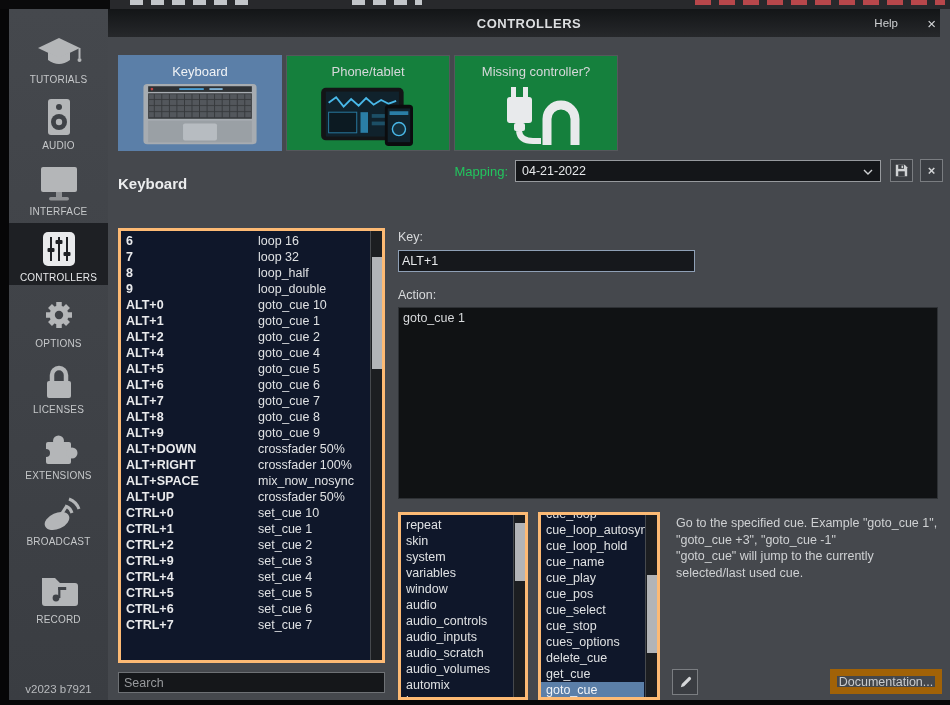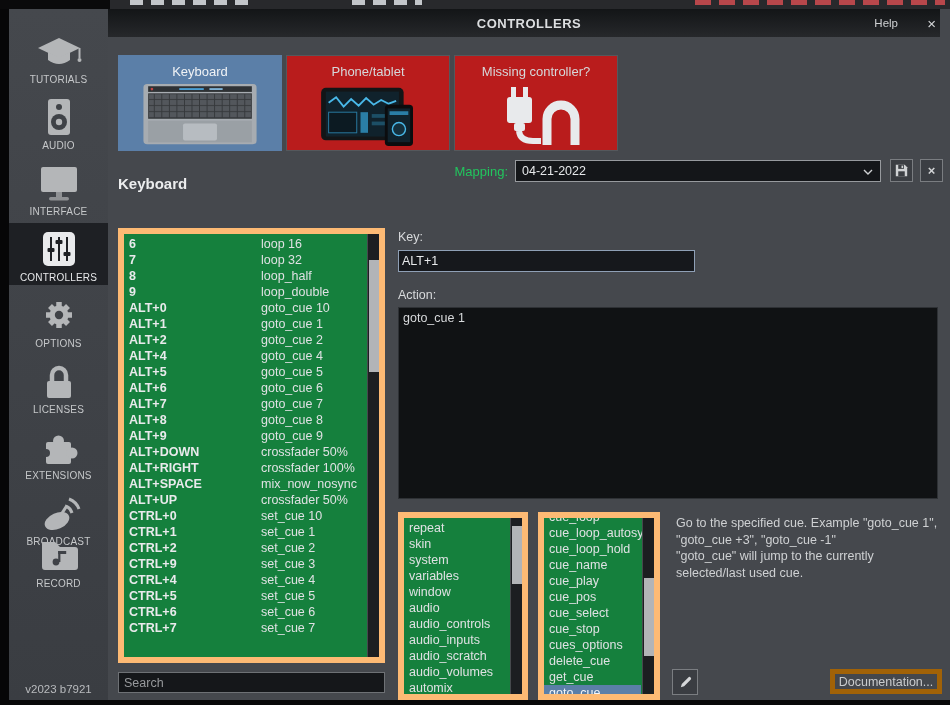--- a/index.html
+++ b/index.html
@@ -31,21 +31,21 @@
   #main { left:108px; top:9px; width:842px; height:691px; background:#45484d; }
 
   #titlebar { left:10px; top:4px; width:832px; height:28px;
     background:linear-gradient(#131517,#26282b); display:flex; align-items:center; }
   #title { position:absolute; left:0; width:100%; text-align:center; font-weight:bold;
     font-size:13px; letter-spacing:.5px; color:#dcdee0; }
   #help-btn { position:absolute; right:52px; font-size:11.5px; color:#cfd1d3; cursor:pointer; }
   #close-btn { position:absolute; right:14px; font-size:15px; color:#d4d6d8; cursor:pointer; line-height:1; }
 
   
-  .card { top:46px; width:164px; height:96px; background:#b91c1c; border:1px solid #55585c;
+  .card { top:46px; width:164px; height:96px; background:#15803d; border:1px solid #55585c;
     display:flex; flex-direction:column; align-items:center; cursor:pointer; }
   .card .card-label { font-size:13px; color:#d6d8da; margin-top:8px; }
   .card.selected { background:#5b7fa8; border-color:#5b7fa8; }
   .card.selected .card-label { color:#f0f3f6; }
   .card .art { flex:1; display:flex; align-items:center; justify-content:center; }
 
   
   #mapping-label { left:300px; top:155px; width:100px; text-align:right; font-size:13px; color:#22c55e; }
   #mapping-select { left:407px; top:151px; width:366px; height:22px; background:#141619;
     border:1px solid #979a9e; color:#e6e8ea; font-size:12.5px; line-height:20px;
@@ -53,21 +53,21 @@
   #mapping-select svg { position:absolute; right:7px; top:8px; }
   .sq-btn { top:150px; width:23px; height:23px; background:#3b3e43; border:1px solid #7a7d81;
     display:flex; align-items:center; justify-content:center; cursor:pointer;
     color:#d2d4d6; font-size:13px; font-weight:bold; }
   #mapping-save { left:782px; }
   #mapping-close { left:812px; }
 
   #section-title { left:10px; top:166px; font-size:15px; font-weight:bold; color:#ecedee; }
 
   
-  .listbox { background:#15803d; border:6px solid #fdba74; overflow:hidden; }
+  .listbox { background:#0f172a; border:3px solid #fdba74; overflow:hidden; }
   #key-list-box { left:10px; top:219px; width:267px; height:435px; }
   .rows { position:relative; }
   .row, .krow { font-size:12.5px; line-height:16px; color:#dfe1e3; white-space:nowrap;
     padding-left:5px; margin-right:13px; cursor:default; }
   .krow .k { display:inline-block; width:132px; font-weight:bold; color:#e9eaec; }
   .row.selected { background:#5b7fa8; color:#f2f4f7; }
 
   .vscroll { position:absolute; top:0; right:0; width:12px; height:100%;
     background:#1c1e21; border-left:1px solid #46494d; }
   .vthumb { position:absolute; left:1px; width:10px; background:#b2b4b7; }
@@ -87,21 +87,21 @@
 
   #category-list-box { left:290px; top:503px; width:130px; height:188px; }
   #action-list-box { left:430px; top:503px; width:122px; height:188px; }
 
   #help-text { left:568px; top:506px; width:268px; font-size:12.5px; line-height:1.33;
     color:#cfd1d3; white-space:pre-line; }
 
   #pencil-btn { left:564px; top:660px; width:26px; height:26px; background:#3a3d42;
     border:1px solid #7a7d81; display:flex; align-items:center; justify-content:center; cursor:pointer; }
   #doc-btn { left:722px; top:660px; width:112px; height:25px; background:#44474c;
-    border:5px solid #a16207; color:#caccce; font-size:12.5px; display:flex;
+    border:7px solid #a16207; color:#caccce; font-size:12.5px; display:flex;
     align-items:center; justify-content:center; cursor:pointer; }
 </style>
 </head>
 <body>
 
 <div id="top-strip" class="abs">
   <div class="abs blk"></div>
   <div class="abs frag gray" style="left:130px;width:125px;"></div>
   <div class="abs frag gray" style="left:352px;width:70px;"></div>
   <div class="abs frag red" style="left:695px;width:250px;"></div>
@@ -188,21 +188,21 @@
   <div class="abs side-item" style="top:478px">
     <svg width="48" height="38" viewBox="0 0 48 38">
       <ellipse cx="22" cy="27" rx="13" ry="8" transform="rotate(-24 22 27)" fill="#b4b6b8"></ellipse>
       <line x1="22" y1="27" x2="31" y2="13" stroke="#b4b6b8" stroke-width="3"></line>
       <path d="M30,12 a10,10 0 0 1 7,7" fill="none" stroke="#b4b6b8" stroke-width="3"></path>
       <path d="M34,5 a17,17 0 0 1 10,10" fill="none" stroke="#b4b6b8" stroke-width="3"></path>
     </svg>
     <span class="lbl">BROADCAST</span>
   </div>
 
-  <div class="abs side-item" style="top:520px">
+  <div class="abs side-item" style="top:556px">
     <svg width="48" height="38" viewBox="0 0 48 38">
       <path d="M7,6 h13 l5,5 h15 q3,0 3,3 v17 q0,3 -3,3 H10 q-3,0 -3,-3 z" fill="#b4b6b8"></path>
       <circle cx="21" cy="26" r="3.4" fill="#3f4247"></circle>
       <rect x="23.2" y="15" width="2.2" height="11" fill="#3f4247"></rect>
       <rect x="23.2" y="15" width="8" height="3" fill="#3f4247"></rect>
     </svg>
     <span class="lbl">RECORD</span>
   </div>
 
   <div id="version" class="abs">v2023 b7921</div>

